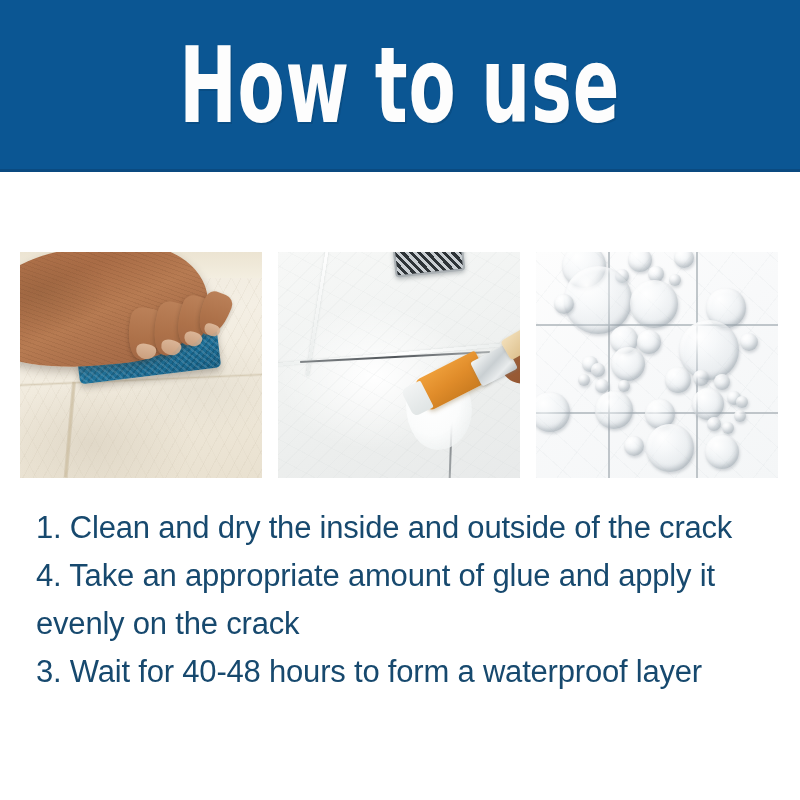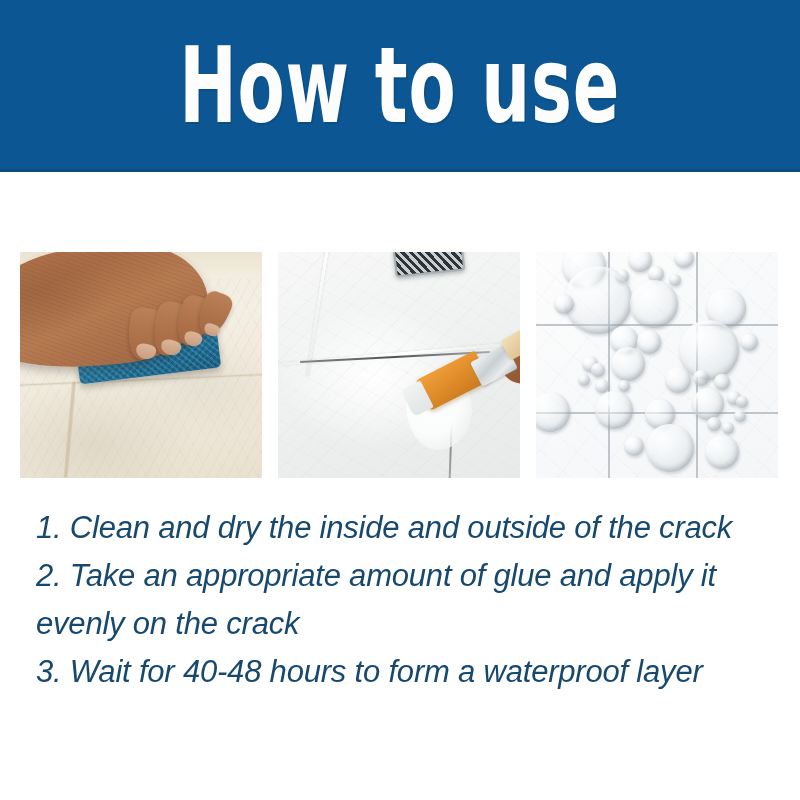--- a/index.html
+++ b/index.html
@@ -286,21 +286,21 @@
     left: 36px;
     top: 504px;
     width: 720px;
     color: #17496e;
     font-family: "Liberation Sans", sans-serif;
     font-size: 31px;
     line-height: 48px;
     font-weight: 400;
     letter-spacing: -0.2px;
   }
-  .step-line { white-space: pre-wrap; font-style: italic; }
+  .step-line { white-space: pre-wrap; }
 </style>
 </head>
 <body>
 
 <div class="banner">
   <div class="banner-title">How to use</div>
 </div>
 
 <div class="photo-row">
 
@@ -382,15 +382,15 @@
         <div class="drop" style="left: 88px; top: 184px; width: 20px; height: 20px;"></div>
         <div class="drop" style="left: 110px; top: 172px; width: 48px; height: 48px;"></div>
         <div class="drop" style="left: 169px; top: 183px; width: 34px; height: 34px;"></div>
       </div>
   </div>
 
 </div>
 
 <div class="steps">
   <div class="step-line">1. Clean and dry the inside and outside of the crack</div>
-  <div class="step-line">2. Take an appropriate amount of glue and apply it evenly on the crack</div>
+  <div class="step-line">4. Take an appropriate amount of glue and apply it evenly on the crack</div>
   <div class="step-line">3. Wait for 40-48 hours to form a waterproof layer</div>
 </div>
 
 </body></html>

